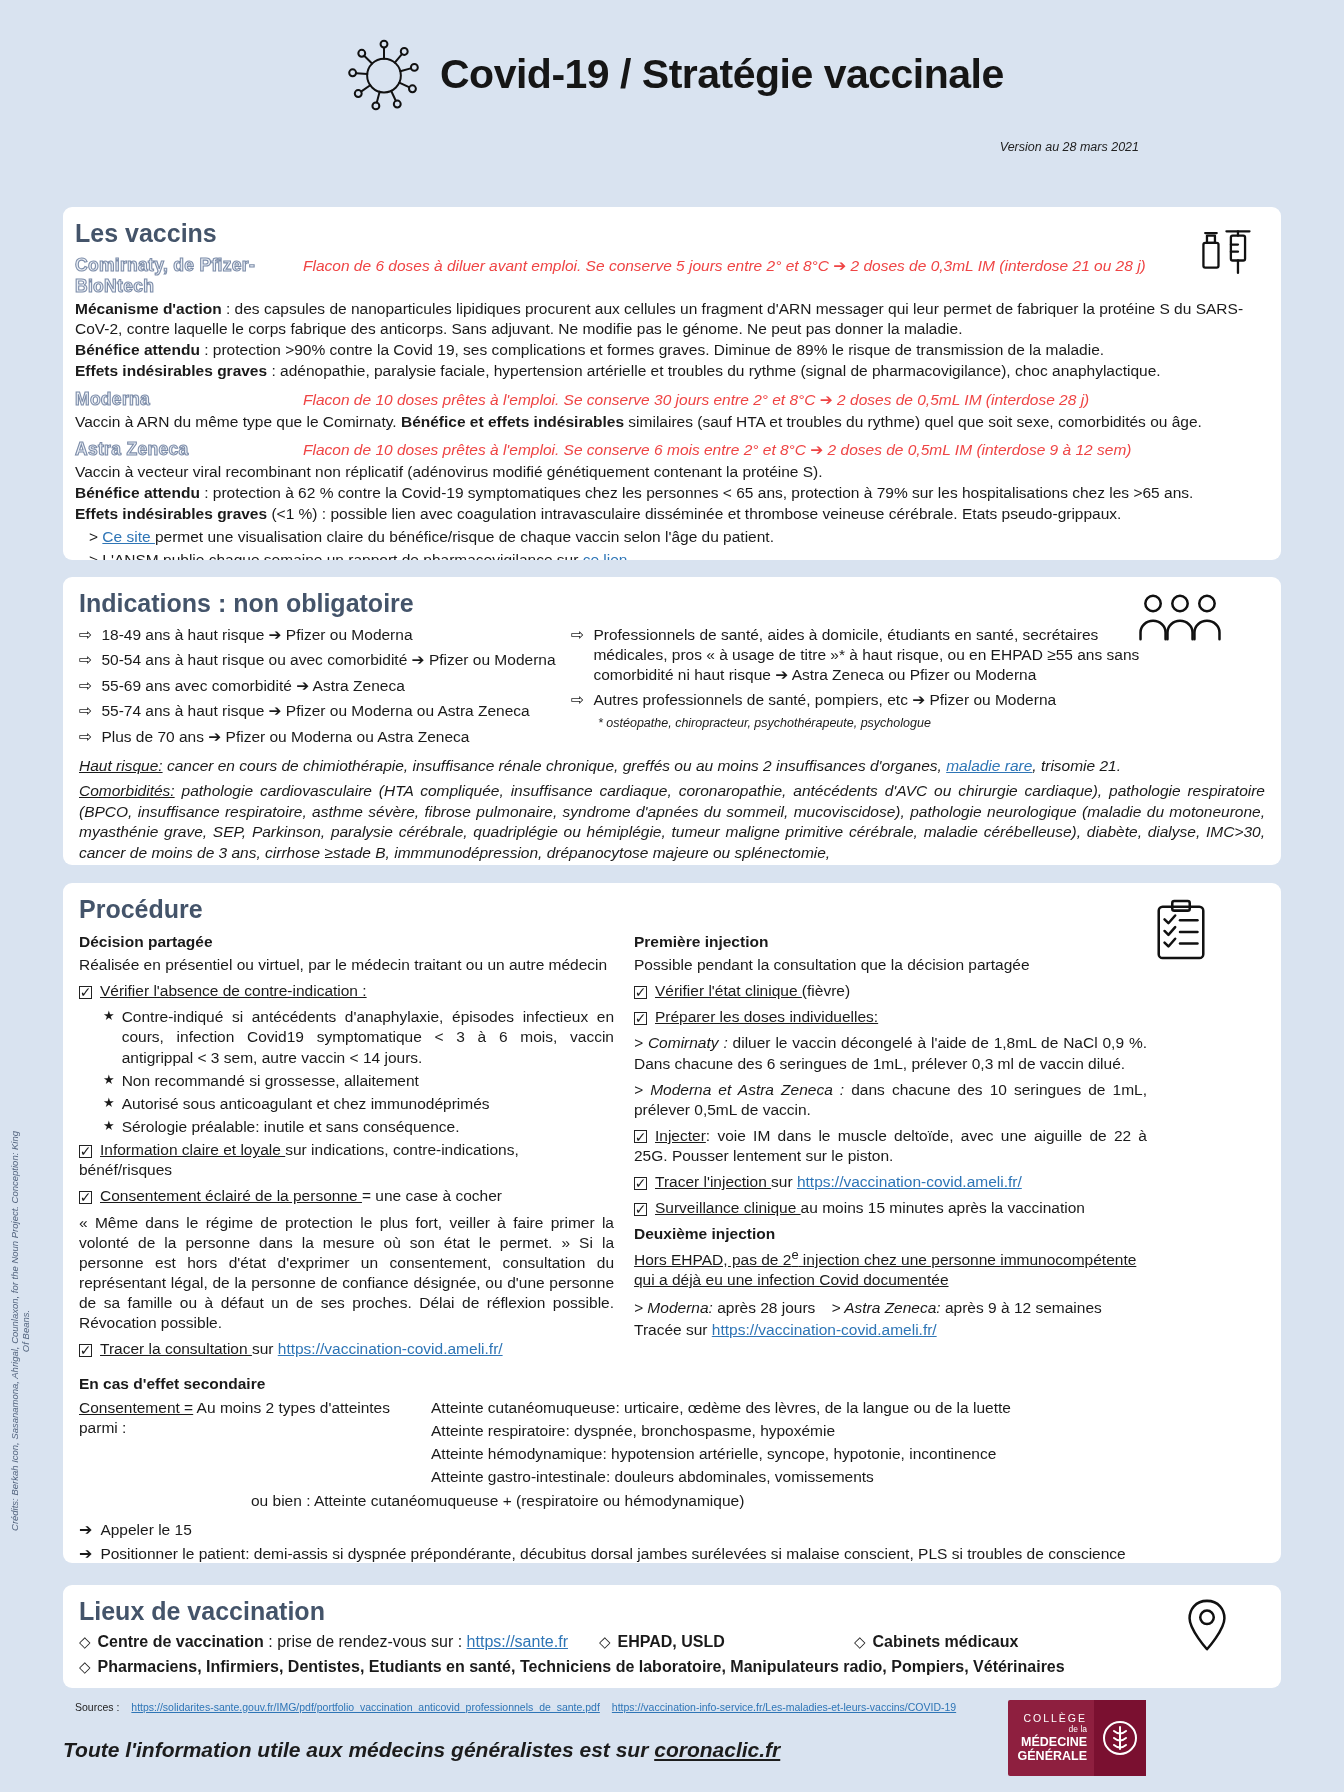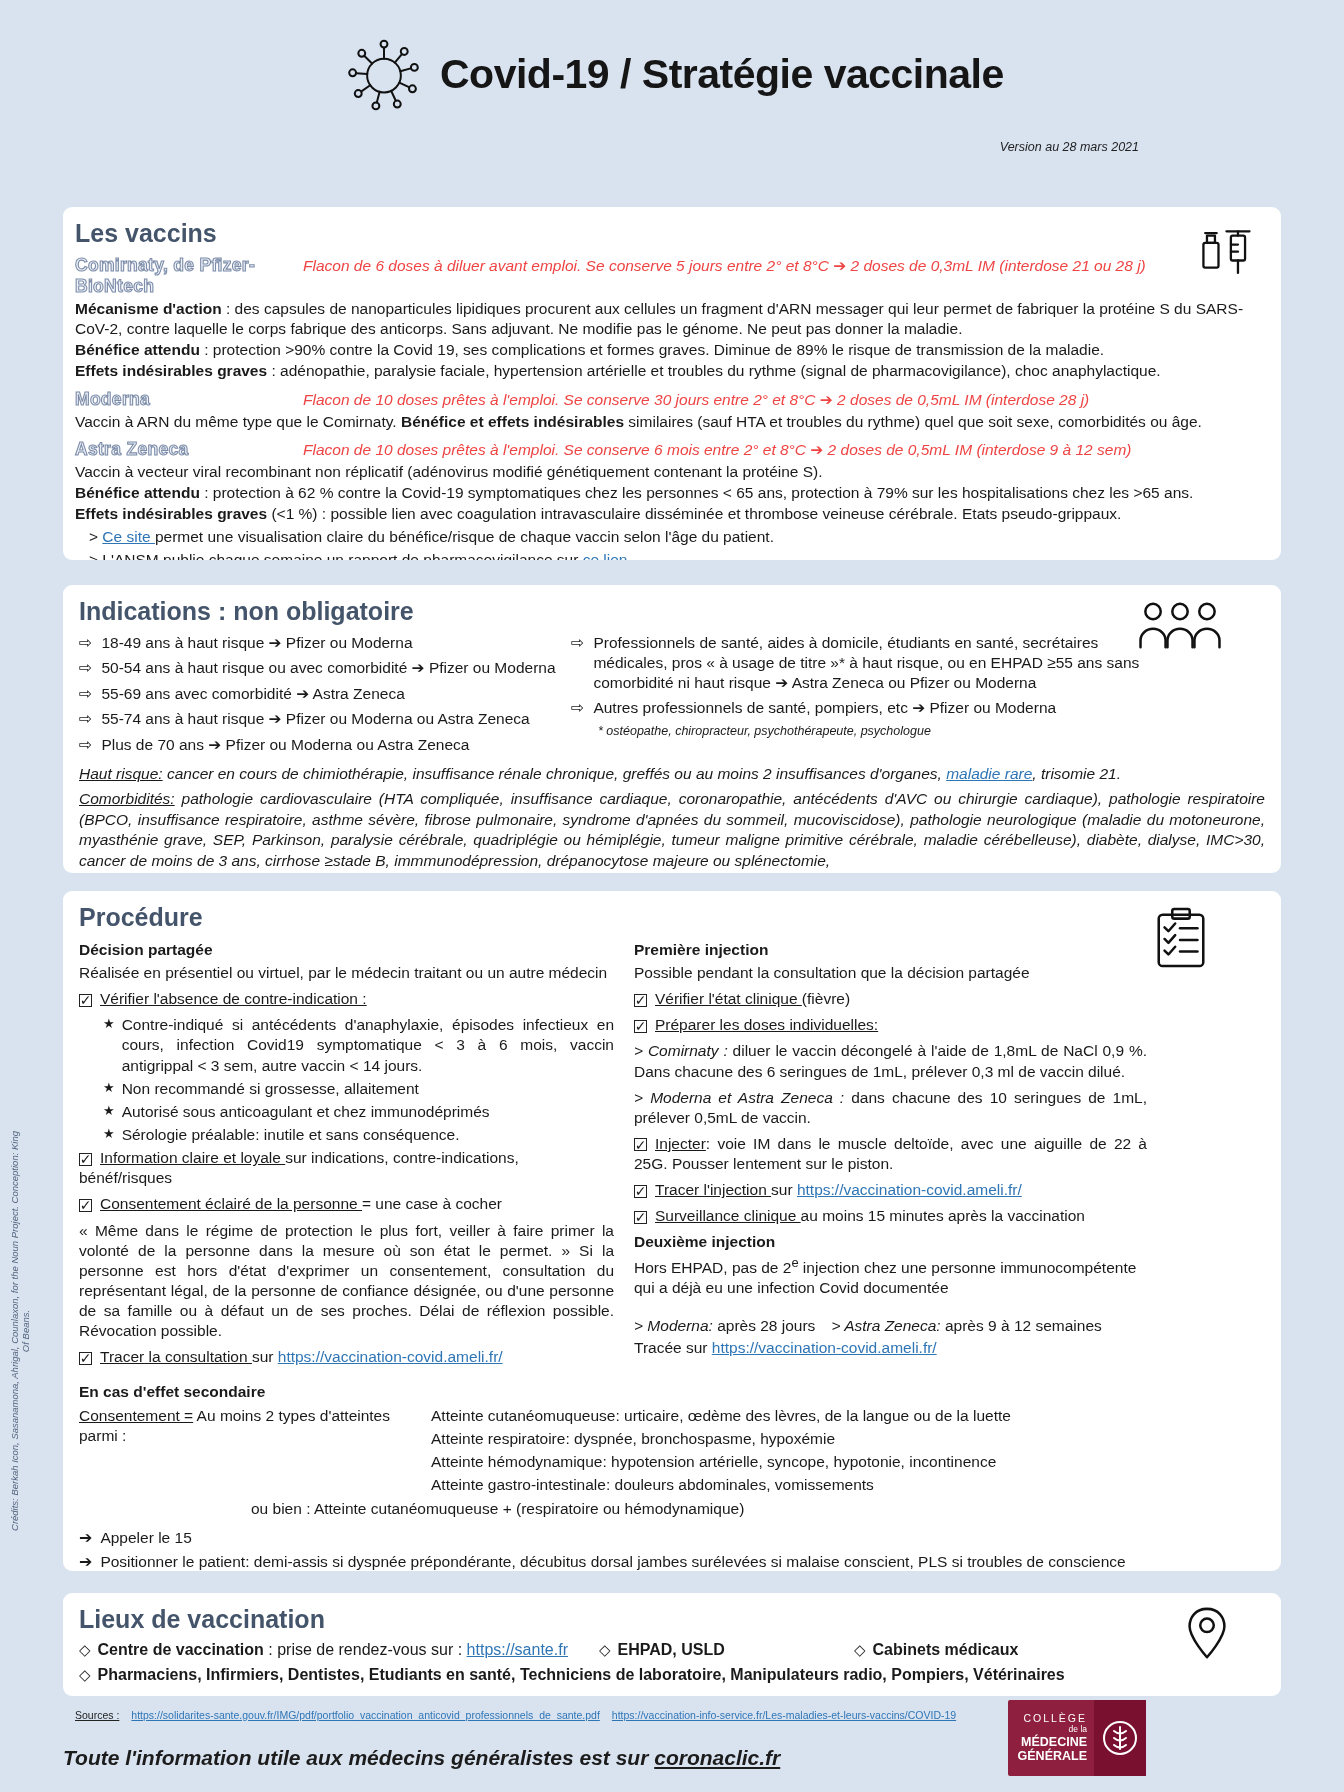--- a/index.html
+++ b/index.html
@@ -14,21 +14,21 @@
   
   .masthead { position:relative; height:207px; }
   .brand { position:absolute; left:338px; top:22px; display:flex; align-items:center; gap:10px; }
   .brand h1 { font-size:41px; font-weight:700; color:#161616; letter-spacing:-0.5px; }
   .version { position:absolute; right:205px; top:140px; font-size:12.5px; font-style:italic; color:#222; }
 
   
   .card { background:#fff; border-radius:9px; width:1218px; margin-left:63px;
           padding:12px 16px; position:relative; overflow:hidden; }
   .card h2 { color:#44546a; font-weight:700; font-size:25px; margin:0 0 7px 0; }
-  #card-vaccins { height:353px; margin-bottom:25px;padding-left:12px; }
+  #card-vaccins { height:353px; margin-bottom:17px;padding-left:12px; }
   #card-indications { height:288px; margin-bottom:18px; }
   #card-procedure { height:680px; margin-bottom:22px; }
   #card-lieux { height:103px; }
 
   p, .txt { font-size:15.5px; line-height:1.3; }
   .just { text-align:justify; }
   .u { text-decoration:underline; }
   b.lead { font-weight:700; }
   .lnk { color:#2e75b6; text-decoration:underline; cursor:pointer; font-style:inherit; }
 
@@ -69,21 +69,21 @@
   .arr { display:flex; gap:8px; margin-bottom:4px; }
   .arr .ag { flex:0 0 auto; }
 
   
   .lrow1 { display:grid; grid-template-columns:520px 255px 1fr; margin:2px 0 7px 0; font-size:16px; }
   .lrow2 { font-size:16px; }
   .dia { margin-right:7px; font-size:15px; }
 
   
   .sources { display:flex; gap:12px; align-items:baseline; margin:13px 0 0 75px; font-size:10.5px; }
-  .sources .lbl { color:#222;text-decoration:underline; }
+  .sources .lbl { color:#222; }
   .sources .lnk { font-size:10.5px; }
   .tagline { margin:25px 0 0 63px; font-size:21px; font-weight:700; font-style:italic; color:#1c1c1c; }
   .credits { position:absolute; left:-186px; top:1320px; width:412px; font-size:9.5px;
              font-style:italic; color:#54657f; transform:rotate(-90deg); text-align:center; }
   .cmg { position:absolute; left:1008px; top:1700px; width:138px; height:76px;
          background:#8e1f3f; display:flex; border-radius:2px; }
   .cmg-text { flex:1; display:flex; flex-direction:column; justify-content:center;
               align-items:flex-end; padding-right:7px; color:#fff; line-height:1.12; }
   .cmg-l1 { font-size:10.5px; letter-spacing:2px; }
   .cmg-l2 { font-size:8.5px;padding-left:32px; }
@@ -272,21 +272,21 @@
         <h3>Première injection</h3>
         <p>Possible pendant la consultation que la décision partagée</p>
         <p><span class="cb">✓</span><span class="u">Vérifier l'état clinique </span><span>(fièvre)</span></p>
         <p><span class="cb">✓</span><span class="u">Préparer les doses individuelles:</span></p>
         <p class="just"><i>&gt; Comirnaty :</i><span> diluer le vaccin décongelé à l'aide de 1,8mL de NaCl 0,9 %. Dans chacune des 6 seringues de 1mL, prélever 0,3 ml de vaccin dilué.</span></p>
         <p class="just"><i>&gt; Moderna et Astra Zeneca :</i><span> dans chacune des 10 seringues de 1mL, prélever 0,5mL de vaccin.</span></p>
         <p class="just"><span class="cb">✓</span><span class="u">Injecter</span><span>: voie IM dans le muscle deltoïde, avec une aiguille de 22 à 25G. Pousser lentement sur le piston.</span></p>
         <p><span class="cb">✓</span><span class="u">Tracer l'injection </span><span>sur </span><a class="lnk">https://vaccination-covid.ameli.fr/</a></p>
         <p><span class="cb">✓</span><span class="u">Surveillance clinique </span><span>au moins 15 minutes après la vaccination</span></p>
         <h3>Deuxième injection</h3>
-        <p style="margin-bottom:18px;"><span>Hors EHPAD, pas de 2</span><sup>e</sup><span> injection chez une personne immunocompétente qui a déjà eu une infection Covid documentée</span></p>
+        <p style="margin-bottom:8px;text-decoration:underline;"><span>Hors EHPAD, pas de 2</span><sup>e</sup><span> injection chez une personne immunocompétente qui a déjà eu une infection Covid documentée</span></p>
         <p style="margin-bottom:2px;"><i>&gt; Moderna:</i><span> après 28 jours</span><i class="gap-l">&gt; Astra Zeneca:</i><span> après 9 à 12 semaines</span></p>
         <p><span>Tracée sur </span><a class="lnk">https://vaccination-covid.ameli.fr/</a></p>
       </div>
     </div>
 
     <div class="effet">
       <h3>En cas d'effet secondaire</h3>
       <div class="ana">
         <div class="ana-label txt"><span class="u">Consentement =</span><span>  Au moins 2 types d'atteintes parmi :</span></div>
         <div class="atts">

